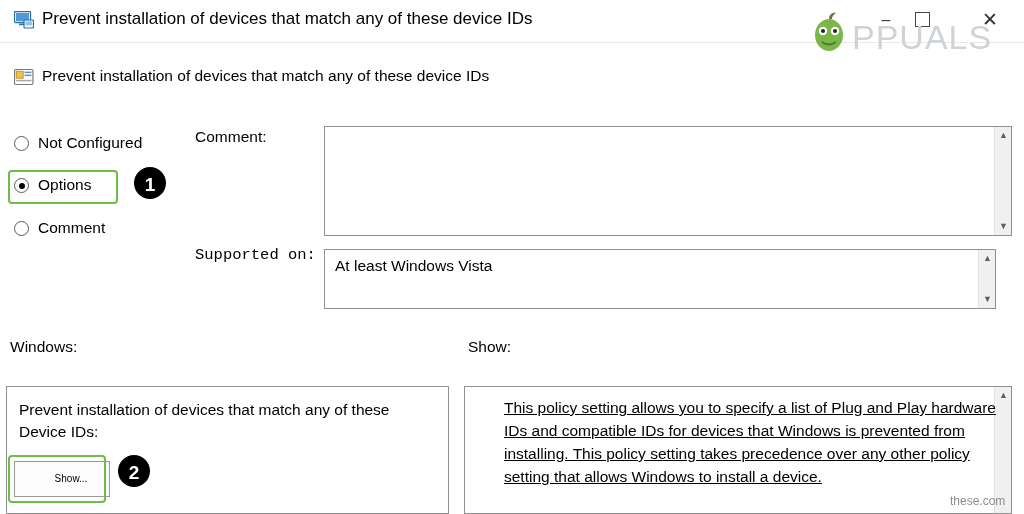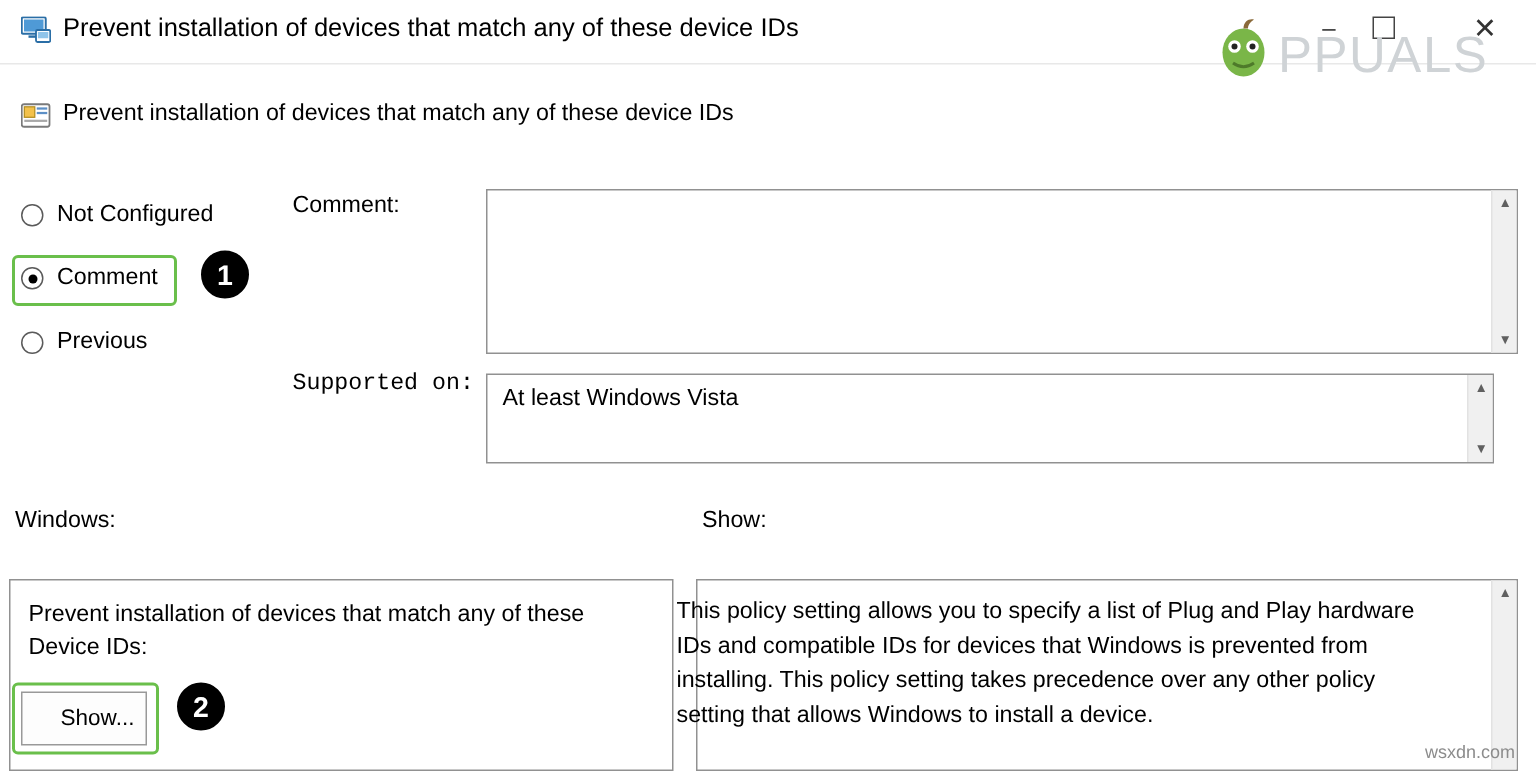--- a/index.html
+++ b/index.html
@@ -238,36 +238,37 @@
   .opt-text {
     position: absolute;
     left: 12px; top: 12px;
     width: 400px;
     font-size: 15.5px;
     line-height: 22px;
   }
   .show-btn {
     position: absolute;
     left: 14px; top: 461px;
-    width: 84px; height: 36px;
+    width: 96px; height: 36px;
     background: #fdfdfd;
     border: 1px solid #999999;
-    font-size: 15px;
+    font-size: 10px;
     text-align: center;
     line-height: 34px;
     box-sizing: border-box;
     padding-left: 18px;
   }
 
   .help-text {
     position: absolute;
-    left: 451px; top: 396px;
+    left: 504px; top: 396px;
     width: 508px;
     font-size: 15.5px;
     line-height: 23px;
+    text-decoration: underline;
   }
 
   .site-mark {
     position: absolute;
     left: 950px; top: 494px;
     font-size: 12px;
     color: #8c8c8c;
   }
 </style>
 </head>
@@ -329,26 +330,26 @@
 
 <div class="radio-row radio-notconf">
   <span class="radio-circle"></span>
   <span class="radio-label">Not Configured</span>
 </div>
 
 <div class="radio-row radio-enabled">
   <span class="radio-circle">
     <span class="radio-dot"></span>
   </span>
-  <span class="radio-label">Comment</span>
+  <span class="radio-label">Options</span>
 </div>
 
 <div class="radio-row radio-disabled">
   <span class="radio-circle"></span>
-  <span class="radio-label">Previous</span>
+  <span class="radio-label">Comment</span>
 </div>
 
 <div class="hl-enabled"></div>
 <div class="badge badge-1">1</div>
 
 <div class="field-label lbl-comment">Comment:</div>
 <div class="textbox box-comment">
   <div class="sb">
     <div class="sb-arrow sb-up">▲</div>
     <div class="sb-arrow sb-down">▼</div>
@@ -374,13 +375,13 @@
 <div class="hl-show"></div>
 <div class="badge badge-2">2</div>
 
 <div class="pane pane-help">
   <div class="sb">
     <div class="sb-arrow sb-up">▲</div>
   </div>
 </div>
 <div class="help-text">This policy setting allows you to specify a list of Plug and Play hardware IDs and compatible IDs for devices that Windows is prevented from installing. This policy setting takes precedence over any other policy setting that allows Windows to install a device.</div>
 
-<div class="site-mark">wsxdn.com</div>
+<div class="site-mark">these.com</div>
 
 </body></html>

